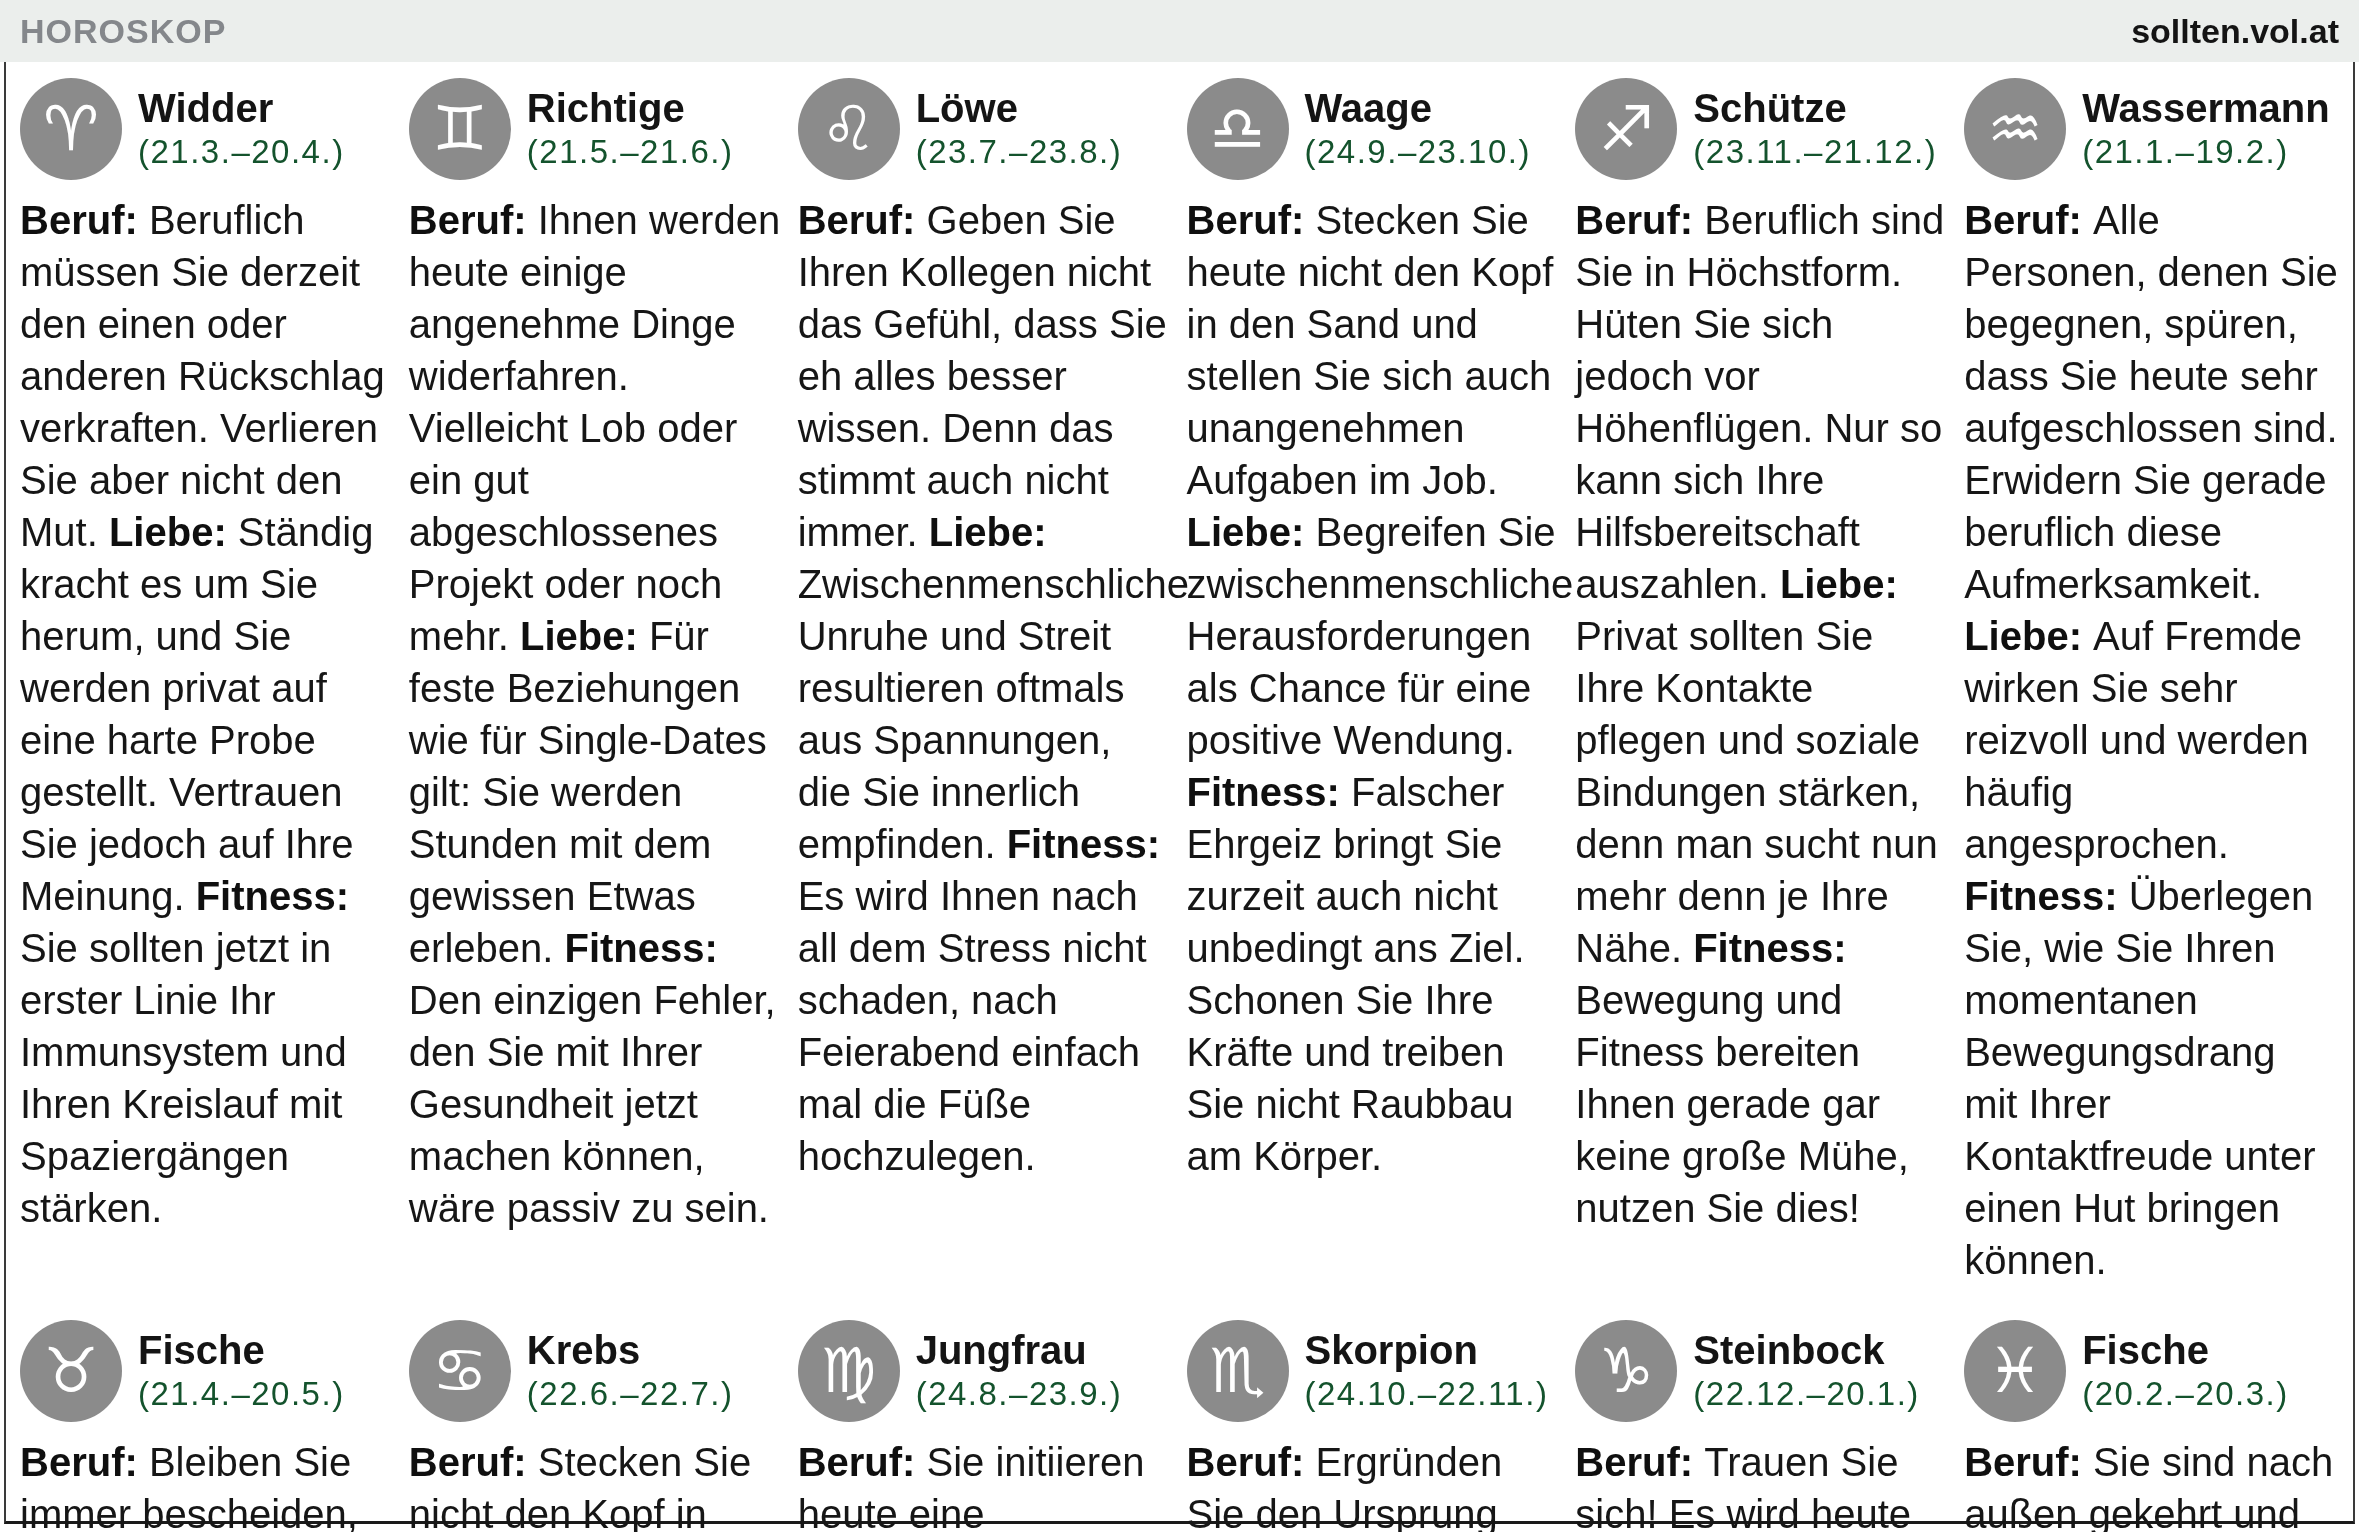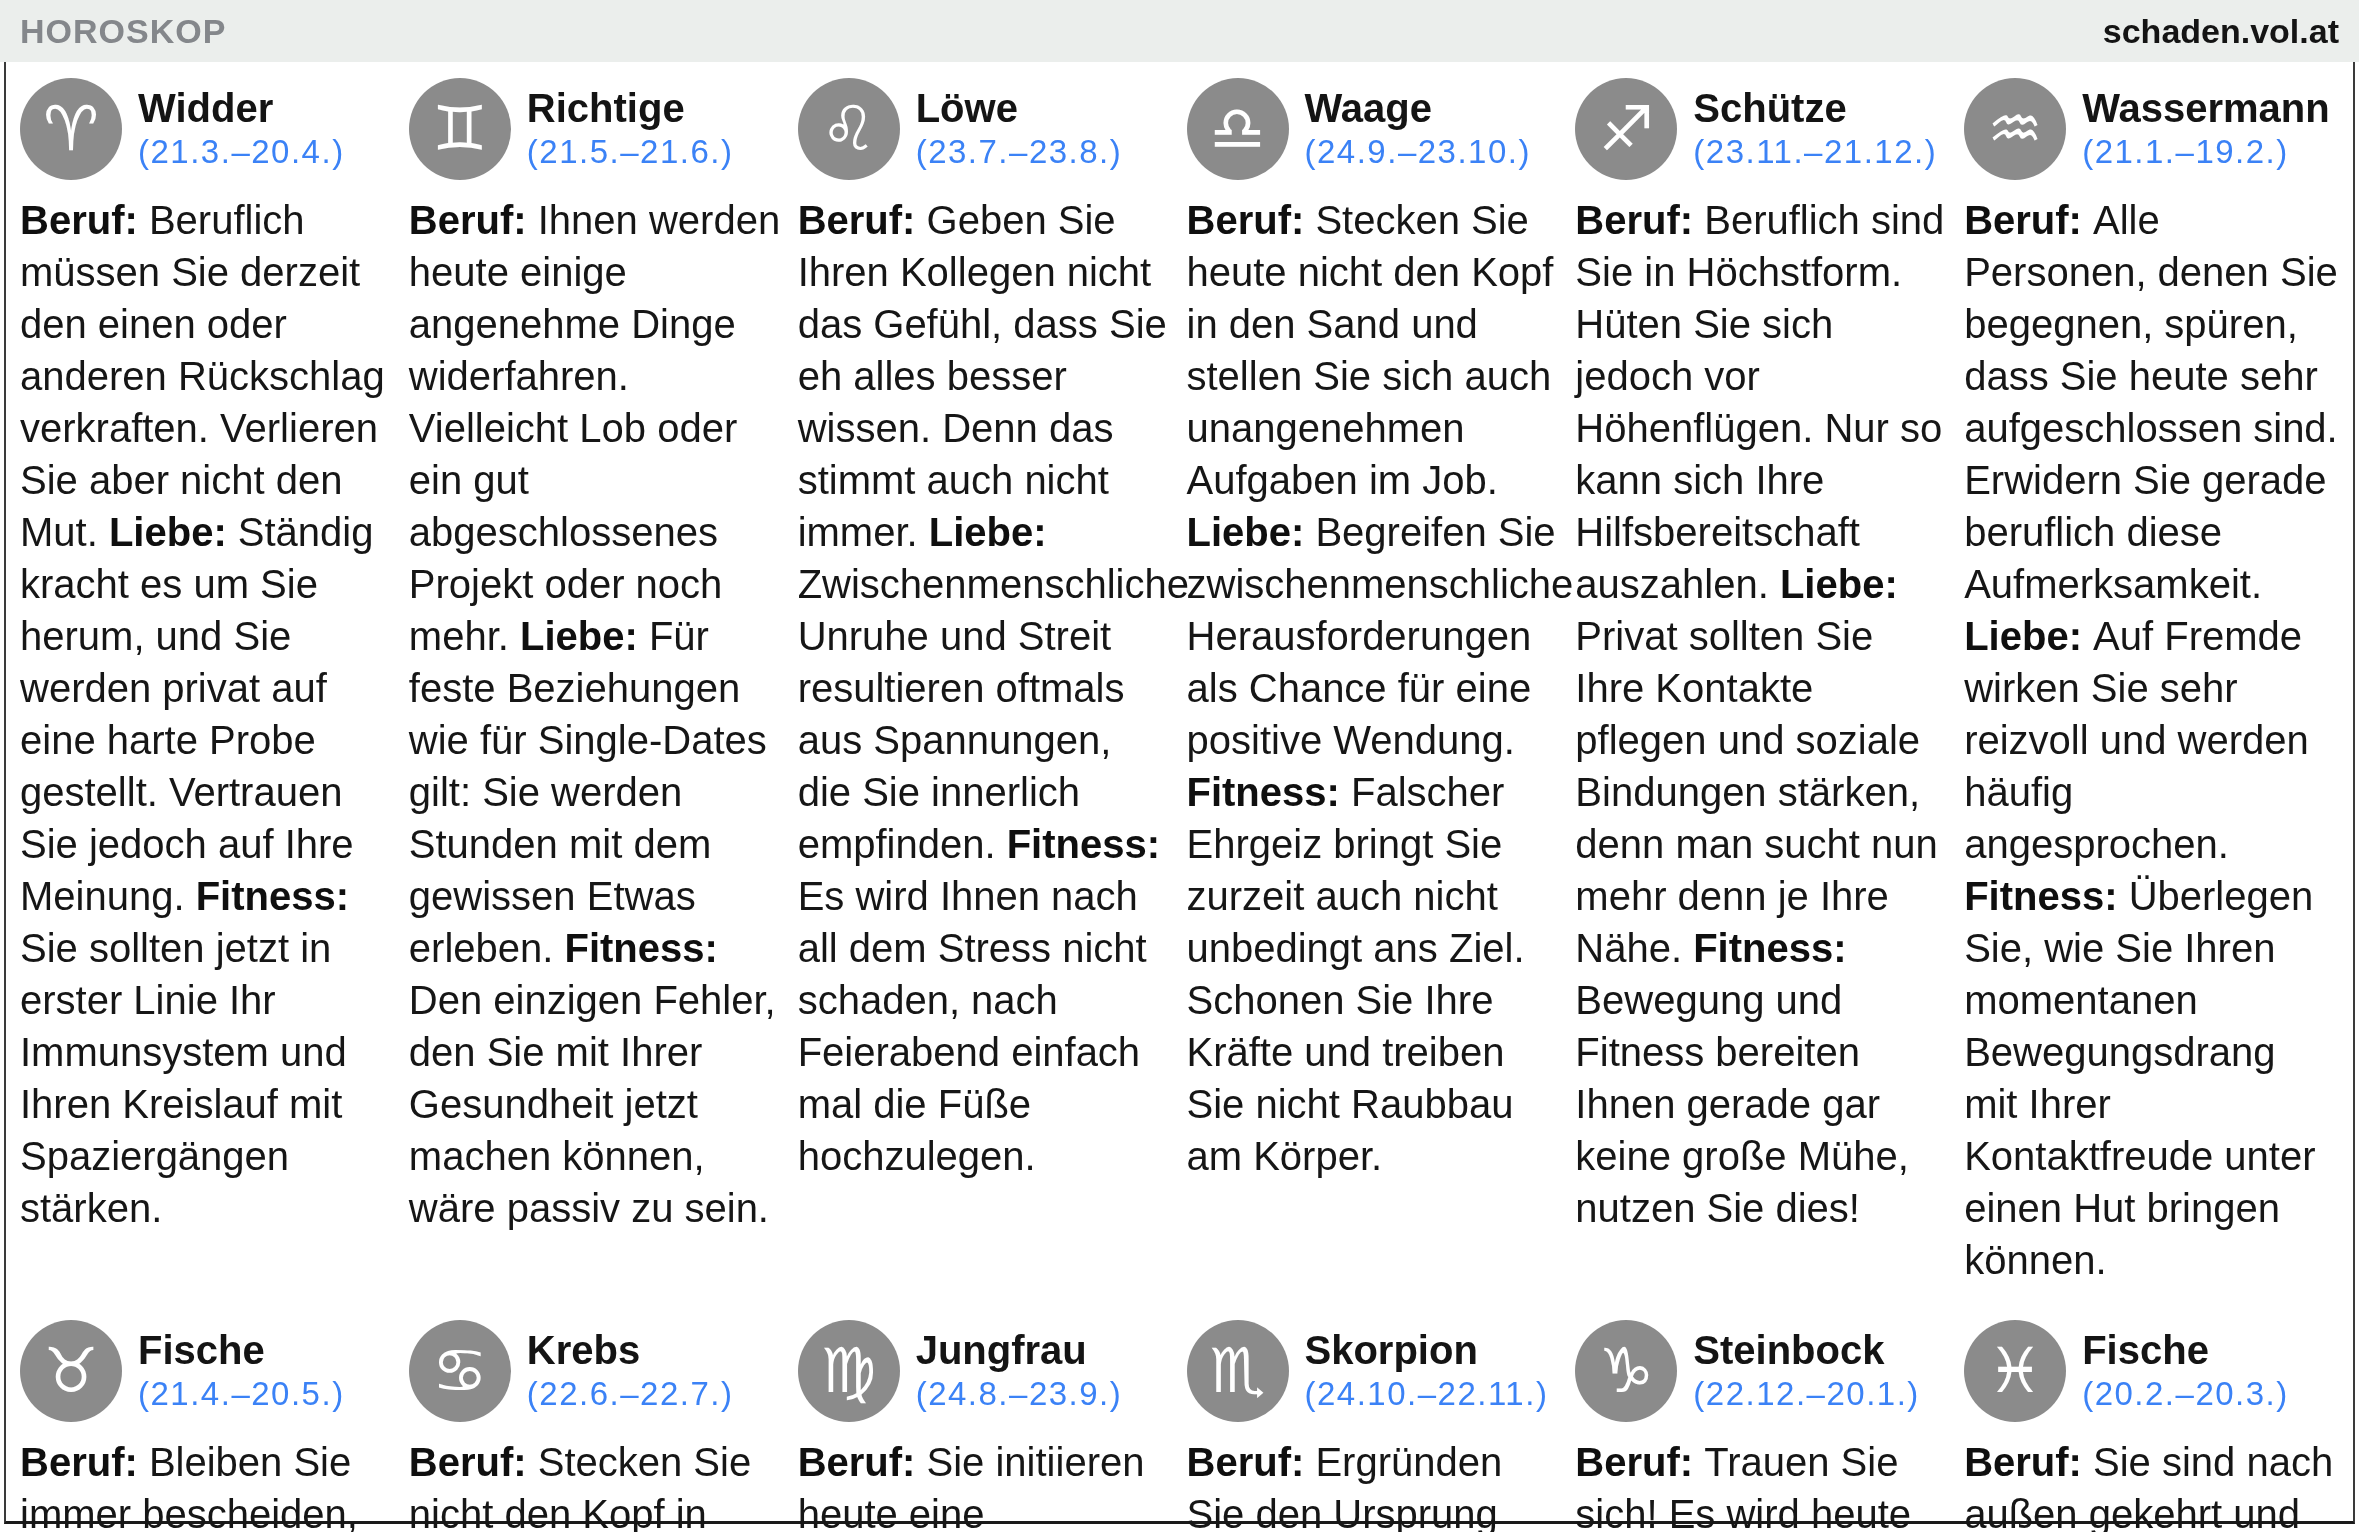--- a/index.html
+++ b/index.html
@@ -41,37 +41,37 @@
     background: #8b8b8b; color: #ffffff;
     display: flex; align-items: center; justify-content: center;
     font-family: "DejaVu Sans", sans-serif;
     font-size: 62px; line-height: 1;
   }
   .head-text { min-width: 0; }
   .sign-name {
     font-size: 40px; font-weight: 700; line-height: 1.05; color: #141414;
   }
   .sign-dates {
-    font-size: 33px; font-weight: 400; letter-spacing: 1.5px; color: #3b82f6;
+    font-size: 33px; font-weight: 400; letter-spacing: 1.5px; color: #14532d;
     margin-top: 4px; white-space: nowrap;
   }
   .sign-text {
     font-size: 40px; line-height: 52px; color: #161616;
     text-align: left;
   }
   .sign-text b { font-weight: 700; color: #0f0f0f; }
 </style>
 </head>
 <body>
 
 <div class="page">
 
   <div class="topbar">
     <div class="brand">HOROSKOP</div>
-    <div class="site">schaden.vol.at</div>
+    <div class="site">sollten.vol.at</div>
   </div>
 
   <div class="content">
     <div class="grid">
   <div class="cell">
     <div class="cell-head">
       <div class="icon-circle">♈</div>
       <div class="head-text">
         <div class="sign-name">Widder</div>
         <div class="sign-dates">(21.3.–20.4.)</div>

